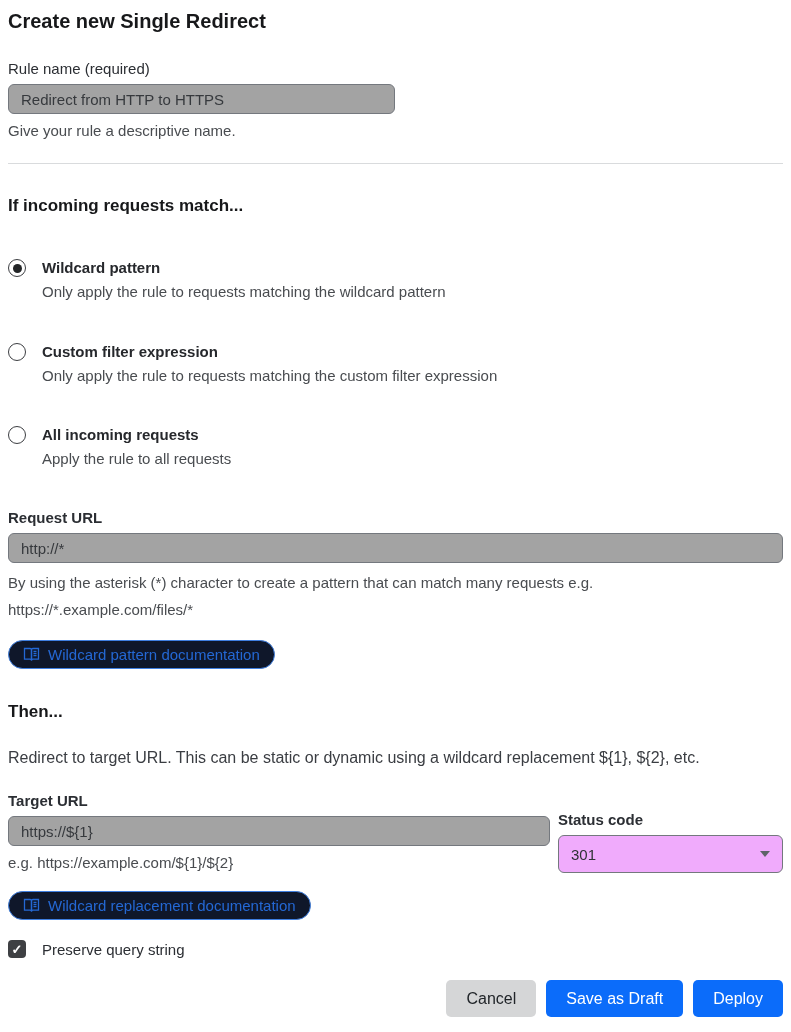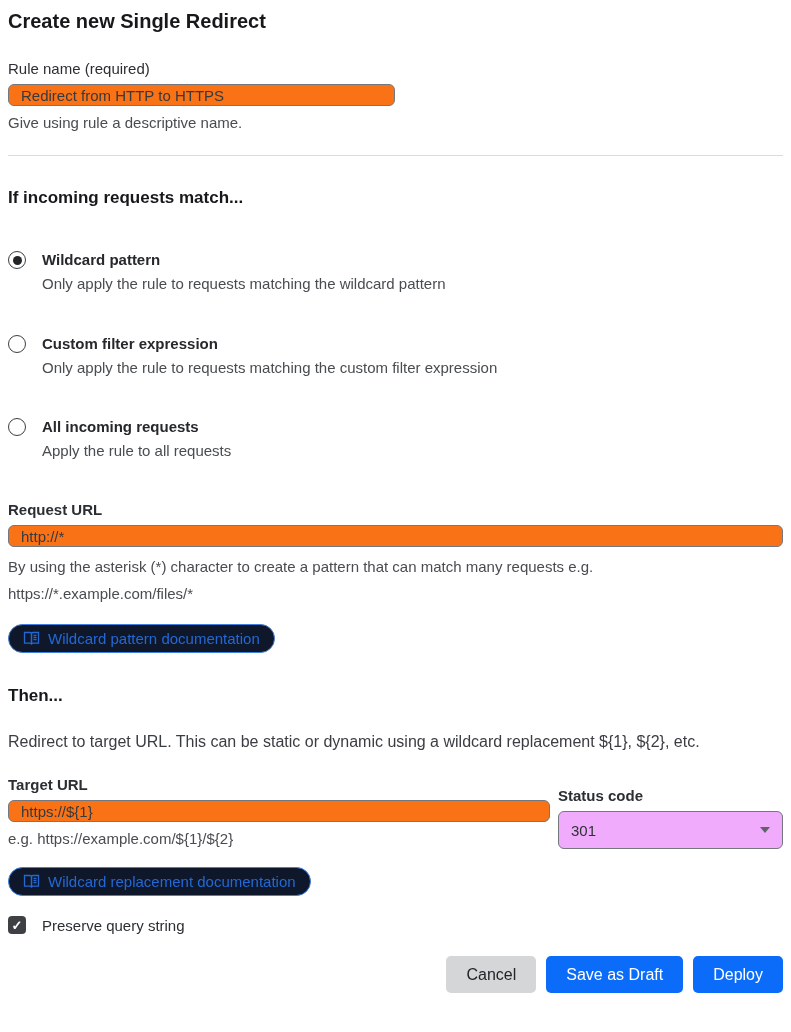--- a/index.html
+++ b/index.html
@@ -22,28 +22,28 @@
     font-size: 15px;
     color: #2b2e33;
     margin-top: 24px;
     line-height: 19px;
   }
   .field-label.semibold { font-weight: bold; }
 
   .text-input {
     display: block;
     margin-top: 6px;
-    height: 22px;
+    height: 30px;
     border: 1px solid #74787e;
     border-radius: 6px;
     padding: 0 12px;
     font-family: "Liberation Sans", sans-serif;
     font-size: 15px;
     color: #36393d;
-    background: #f97316;
+    background: #a3a3a3;
     width: 100%;
     outline: none;
   }
   .text-input.half { width: 387px; }
 
   .helper {
     margin-top: 6px;
     font-size: 15px;
     color: #494c50;
     line-height: 21px;
@@ -195,21 +195,21 @@
 </style>
 </head>
 <body>
 
 <div class="page">
 
   <h1 class="page-title">Create new Single Redirect</h1>
 
   <div class="field-label">Rule name (required)</div>
   <input class="text-input half" type="text" value="Redirect from HTTP to HTTPS" style="">
-  <div class="helper">Give using rule a descriptive name.</div>
+  <div class="helper">Give your rule a descriptive name.</div>
 
   <hr class="divider">
 
   <h2 class="section-heading match-heading">If incoming requests match...</h2>
 
   <div class="radio-option first">
     <span class="radio selected"></span>
     <div class="radio-text">
       <div class="radio-label">Wildcard pattern</div>
       <div class="radio-desc">Only apply the rule to requests matching the wildcard pattern</div>

